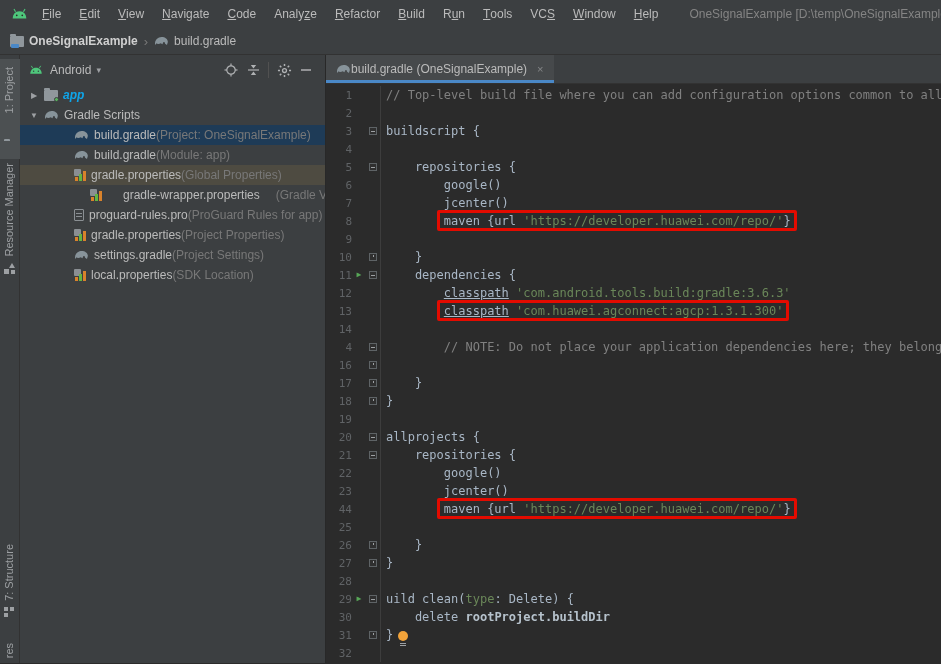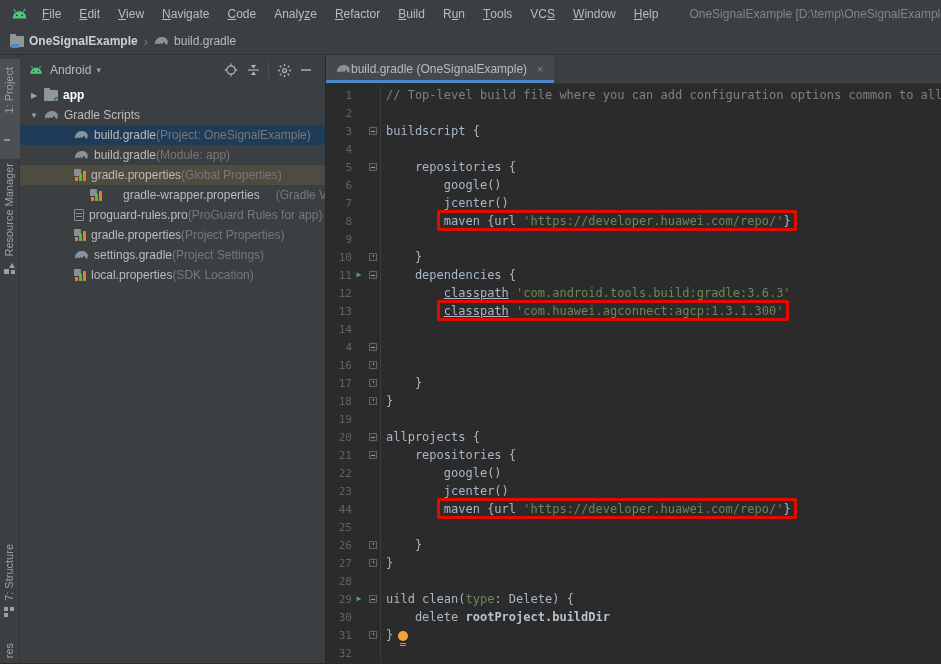--- a/index.html
+++ b/index.html
@@ -33,21 +33,21 @@
   .ph-title { margin:0 5px 0 6px; color:#bbbbbb; }
   .ph-caret { color:#9da0a3; font-size:9px; }
   .ph-spacer { flex:1; }
   .ph-icon { width:22px; height:22px; display:flex; align-items:center; justify-content:center; color:#afb1b3; }
   .ph-divider { width:1px; height:16px; background:#515151; margin:0 4px; }
   .tree-row { height:20px; display:flex; align-items:center; white-space:nowrap; cursor:default; }
   .tree-row.selected { background:#1e3b57; }
   .tree-row.hover { background:#4e4b41; }
   .tree-chevron { width:12px; text-align:center; font-size:8px; color:#9da0a3; margin-right:4px; flex:none; }
   .tree-name { color:#bbbbbb; margin-left:5px; }
-  .tree-name.bold { font-weight:bold; color:#ffffff; }
+  .tree-name.bold { font-weight:bold; color:#0ea5e9;font-style:italic; }
   .tree-suffix { color:#787878; }
 
   
   .ic-folder { width:14px; height:11px; background:#90979c; border-radius:1px; position:relative; flex:none; }
   .ic-folder::before { content:""; position:absolute; top:-2px; left:0; width:6px; height:2px; background:#90979c; border-radius:1px 1px 0 0; }
   .ic-folder .dot { position:absolute; right:-1px; bottom:-1px; width:5px; height:5px; border-radius:50%; background:#57b35c; border:1px solid #3c3f41; }
   .ic-folder.blue::after { content:""; position:absolute; left:1px; bottom:-1px; width:8px; height:4px; background:#4a88c7; border-radius:1px; }
   .ic-props { width:12px; height:12px; position:relative; flex:none; }
   .ic-props .base { position:absolute; left:0; top:0; width:7px; height:7px; background:#8a8f93; border-radius:1px; }
   .ic-props .b1 { position:absolute; left:1px; bottom:0; width:3px; height:4px; background:#d9822b; }
@@ -415,20 +415,21 @@
           <span class="runcol"></span>
           <span class="foldcol"></span>
           <span class="code-text"></span>
         </div>
         <div class="code-line">
           <span class="ln">4</span>
           <span class="runcol"></span>
           <span class="foldcol">
             <span class="fold-mark start"></span>
           </span>
+          <span class="code-text"><span class="t-d">        </span><span class="t-c">// NOTE: Do not place your application dependencies here; they belong</span></span>
         </div>
         <div class="code-line">
           <span class="ln">16</span>
           <span class="runcol"></span>
           <span class="foldcol">
             <span class="fold-mark end"></span>
           </span>
         </div>
         <div class="code-line">
           <span class="ln">17</span>

